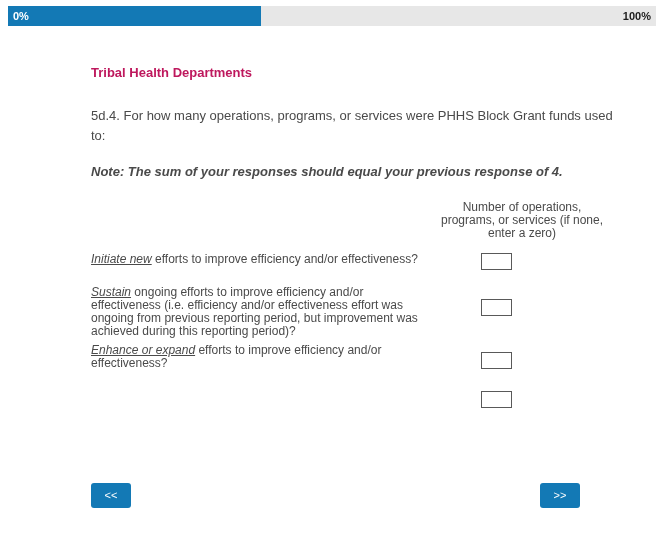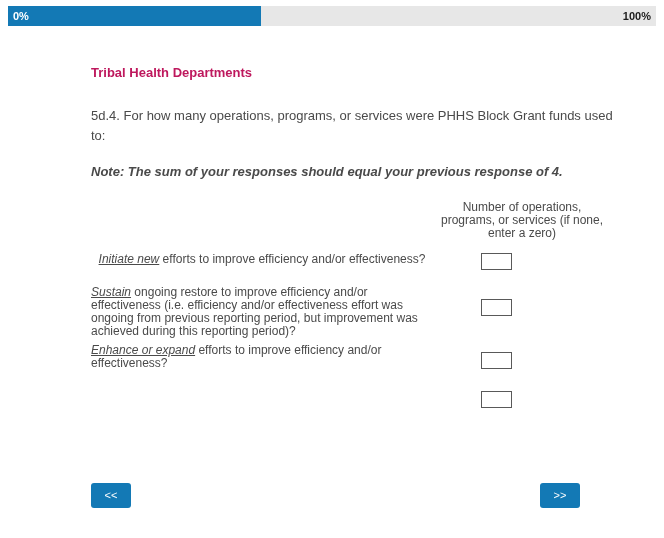--- a/index.html
+++ b/index.html
@@ -97,21 +97,21 @@
     left: 481px;
     width: 31px; height: 17px;
     box-sizing: border-box;
     border: 1px solid #595959;
     background: #ffffff;
     font-family: "Liberation Sans", sans-serif;
     font-size: 12px;
     padding: 0 2px;
     border-radius: 0;
   }
-  .row1-label { top: 253px; text-align: center; }  .row1-input { top: 253px; }
+  .row1-label { top: 253px; }  .row1-input { top: 253px; }
   .row2-label { top: 286px; }  .row2-input { top: 299px; }
   .row3-label { top: 344px; }  .row3-input { top: 352px; }
   .row4-label { top: 388px; }  .row4-input { top: 391px; }
 
   .nav-btn {
     position: absolute;
     top: 483px;
     width: 40px; height: 25px;
     background: #1379b5;
     color: #ffffff;
@@ -143,21 +143,21 @@
 
   <p class="question">5d.4. For how many operations, programs, or services were PHHS Block Grant funds used to:</p>
 
   <p class="note">Note: The sum of your responses should equal your previous response of 4.</p>
 
   <div class="col-header">Number of operations, programs, or services (if none, enter a zero)</div>
 
   <div class="row-label row1-label"><span class="seg-em">Initiate new</span><span> efforts to improve efficiency and/or effectiveness?</span></div>
   <input type="text" class="num-input row1-input" value="" style="">
 
-  <div class="row-label row2-label"><span class="seg-em">Sustain</span><span> ongoing restore to improve efficiency and/or effectiveness (i.e. efficiency and/or effectiveness effort was ongoing from previous reporting period, but improvement was achieved during this reporting period)?</span></div>
+  <div class="row-label row2-label"><span class="seg-em">Sustain</span><span> ongoing efforts to improve efficiency and/or effectiveness (i.e. efficiency and/or effectiveness effort was ongoing from previous reporting period, but improvement was achieved during this reporting period)?</span></div>
   <input type="text" class="num-input row2-input" value="" style="">
 
   <div class="row-label row3-label"><span class="seg-em">Enhance or expand</span><span> efforts to improve efficiency and/or effectiveness?</span></div>
   <input type="text" class="num-input row3-input" value="" style="">
 
   <input type="text" class="num-input row4-input" value="" style="">
 
   <button class="nav-btn nav-back">&lt;&lt;</button>
   <button class="nav-btn nav-next">&gt;&gt;</button>
 

